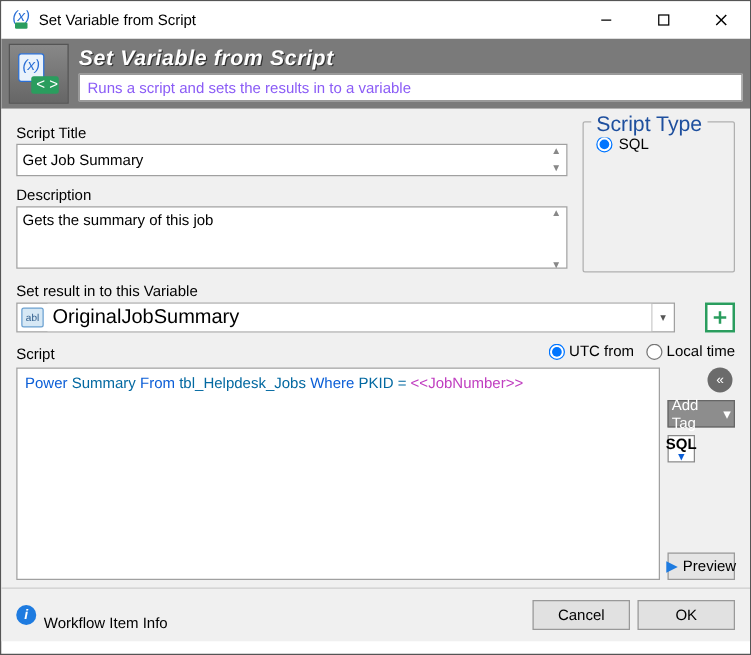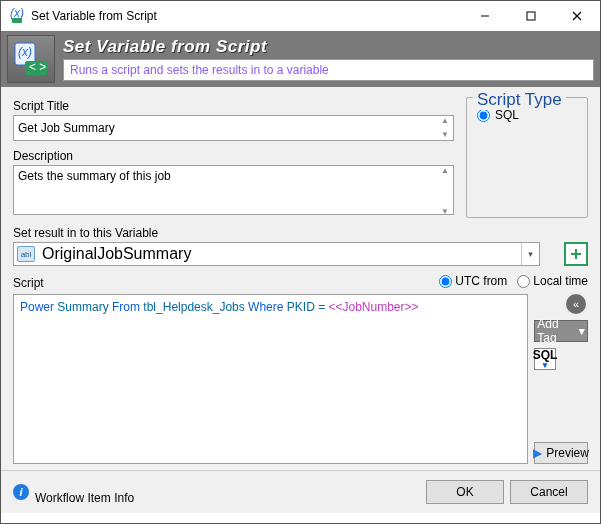--- a/index.html
+++ b/index.html
@@ -196,15 +196,15 @@
   </div>
 
 </div>
 
 <div class="footer">
   <div class="info">
     <div class="info-icon">i</div>
     <span class="footer-link">Workflow Item Info</span>
   </div>
   <div class="fspacer"></div>
+  <div class="fbtn">Cancel</div>
   <div class="fbtn">OK</div>
-  <div class="fbtn">Cancel</div>
 </div>
 
 </body></html>

